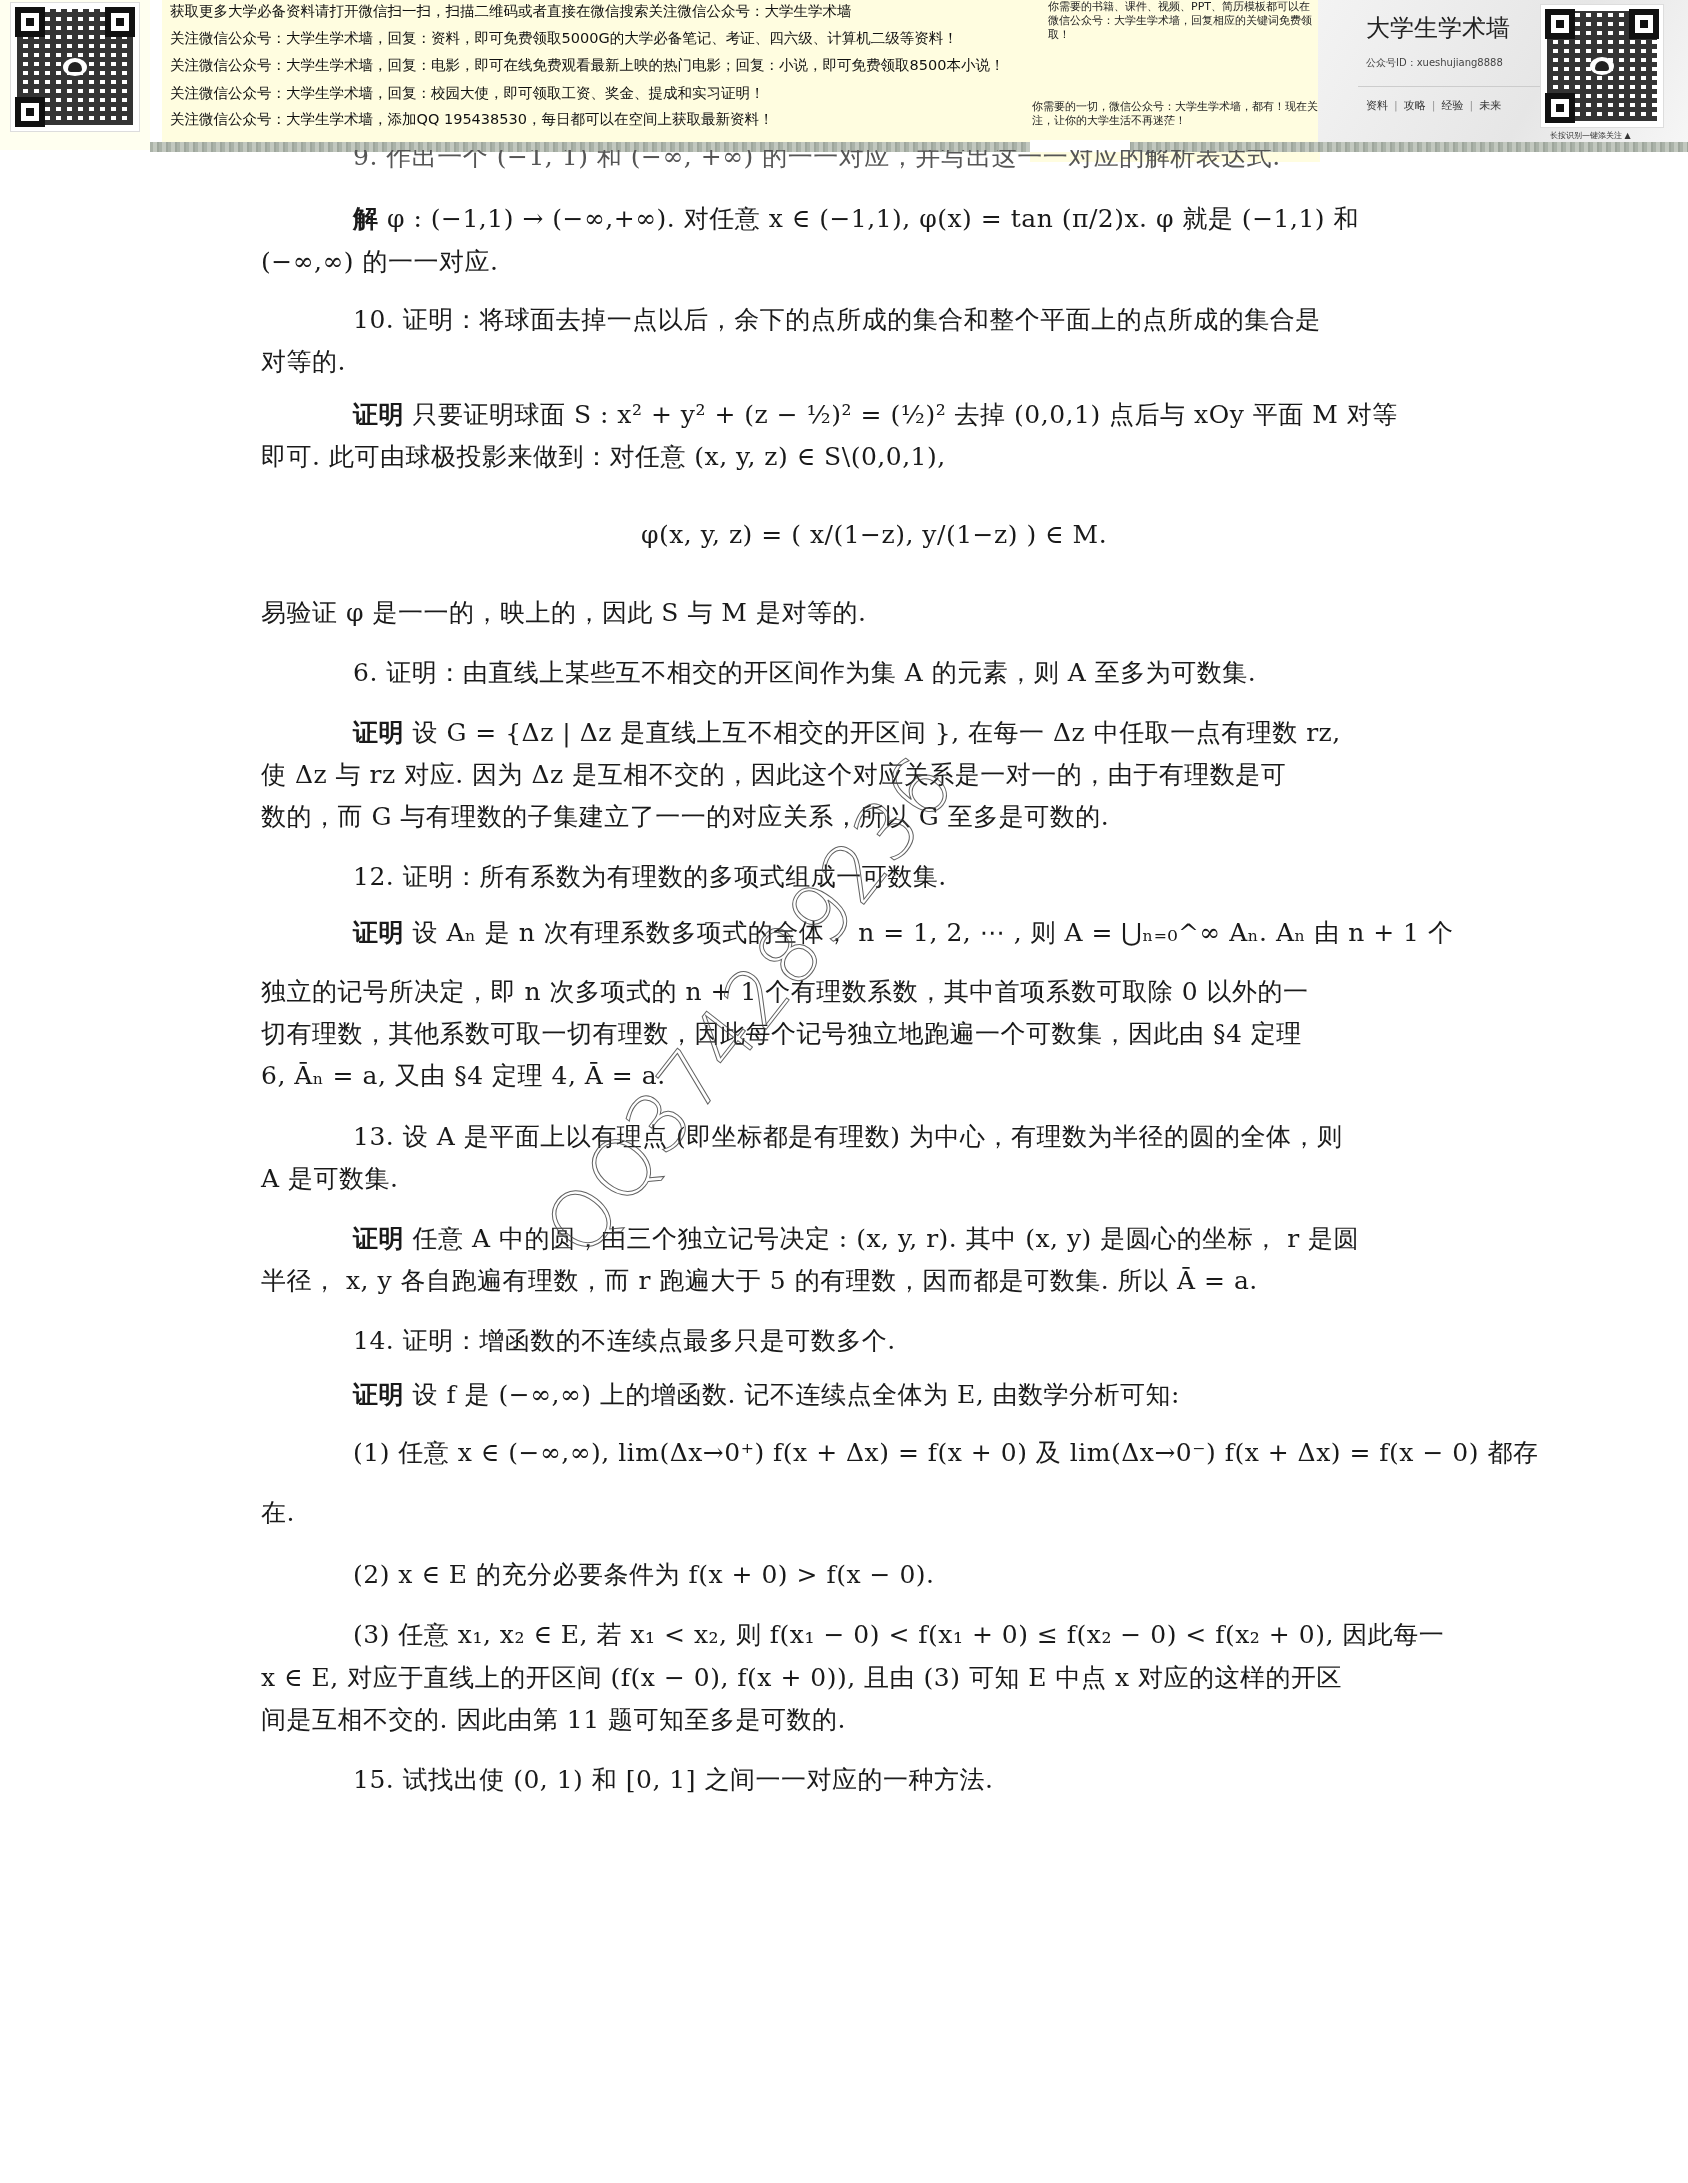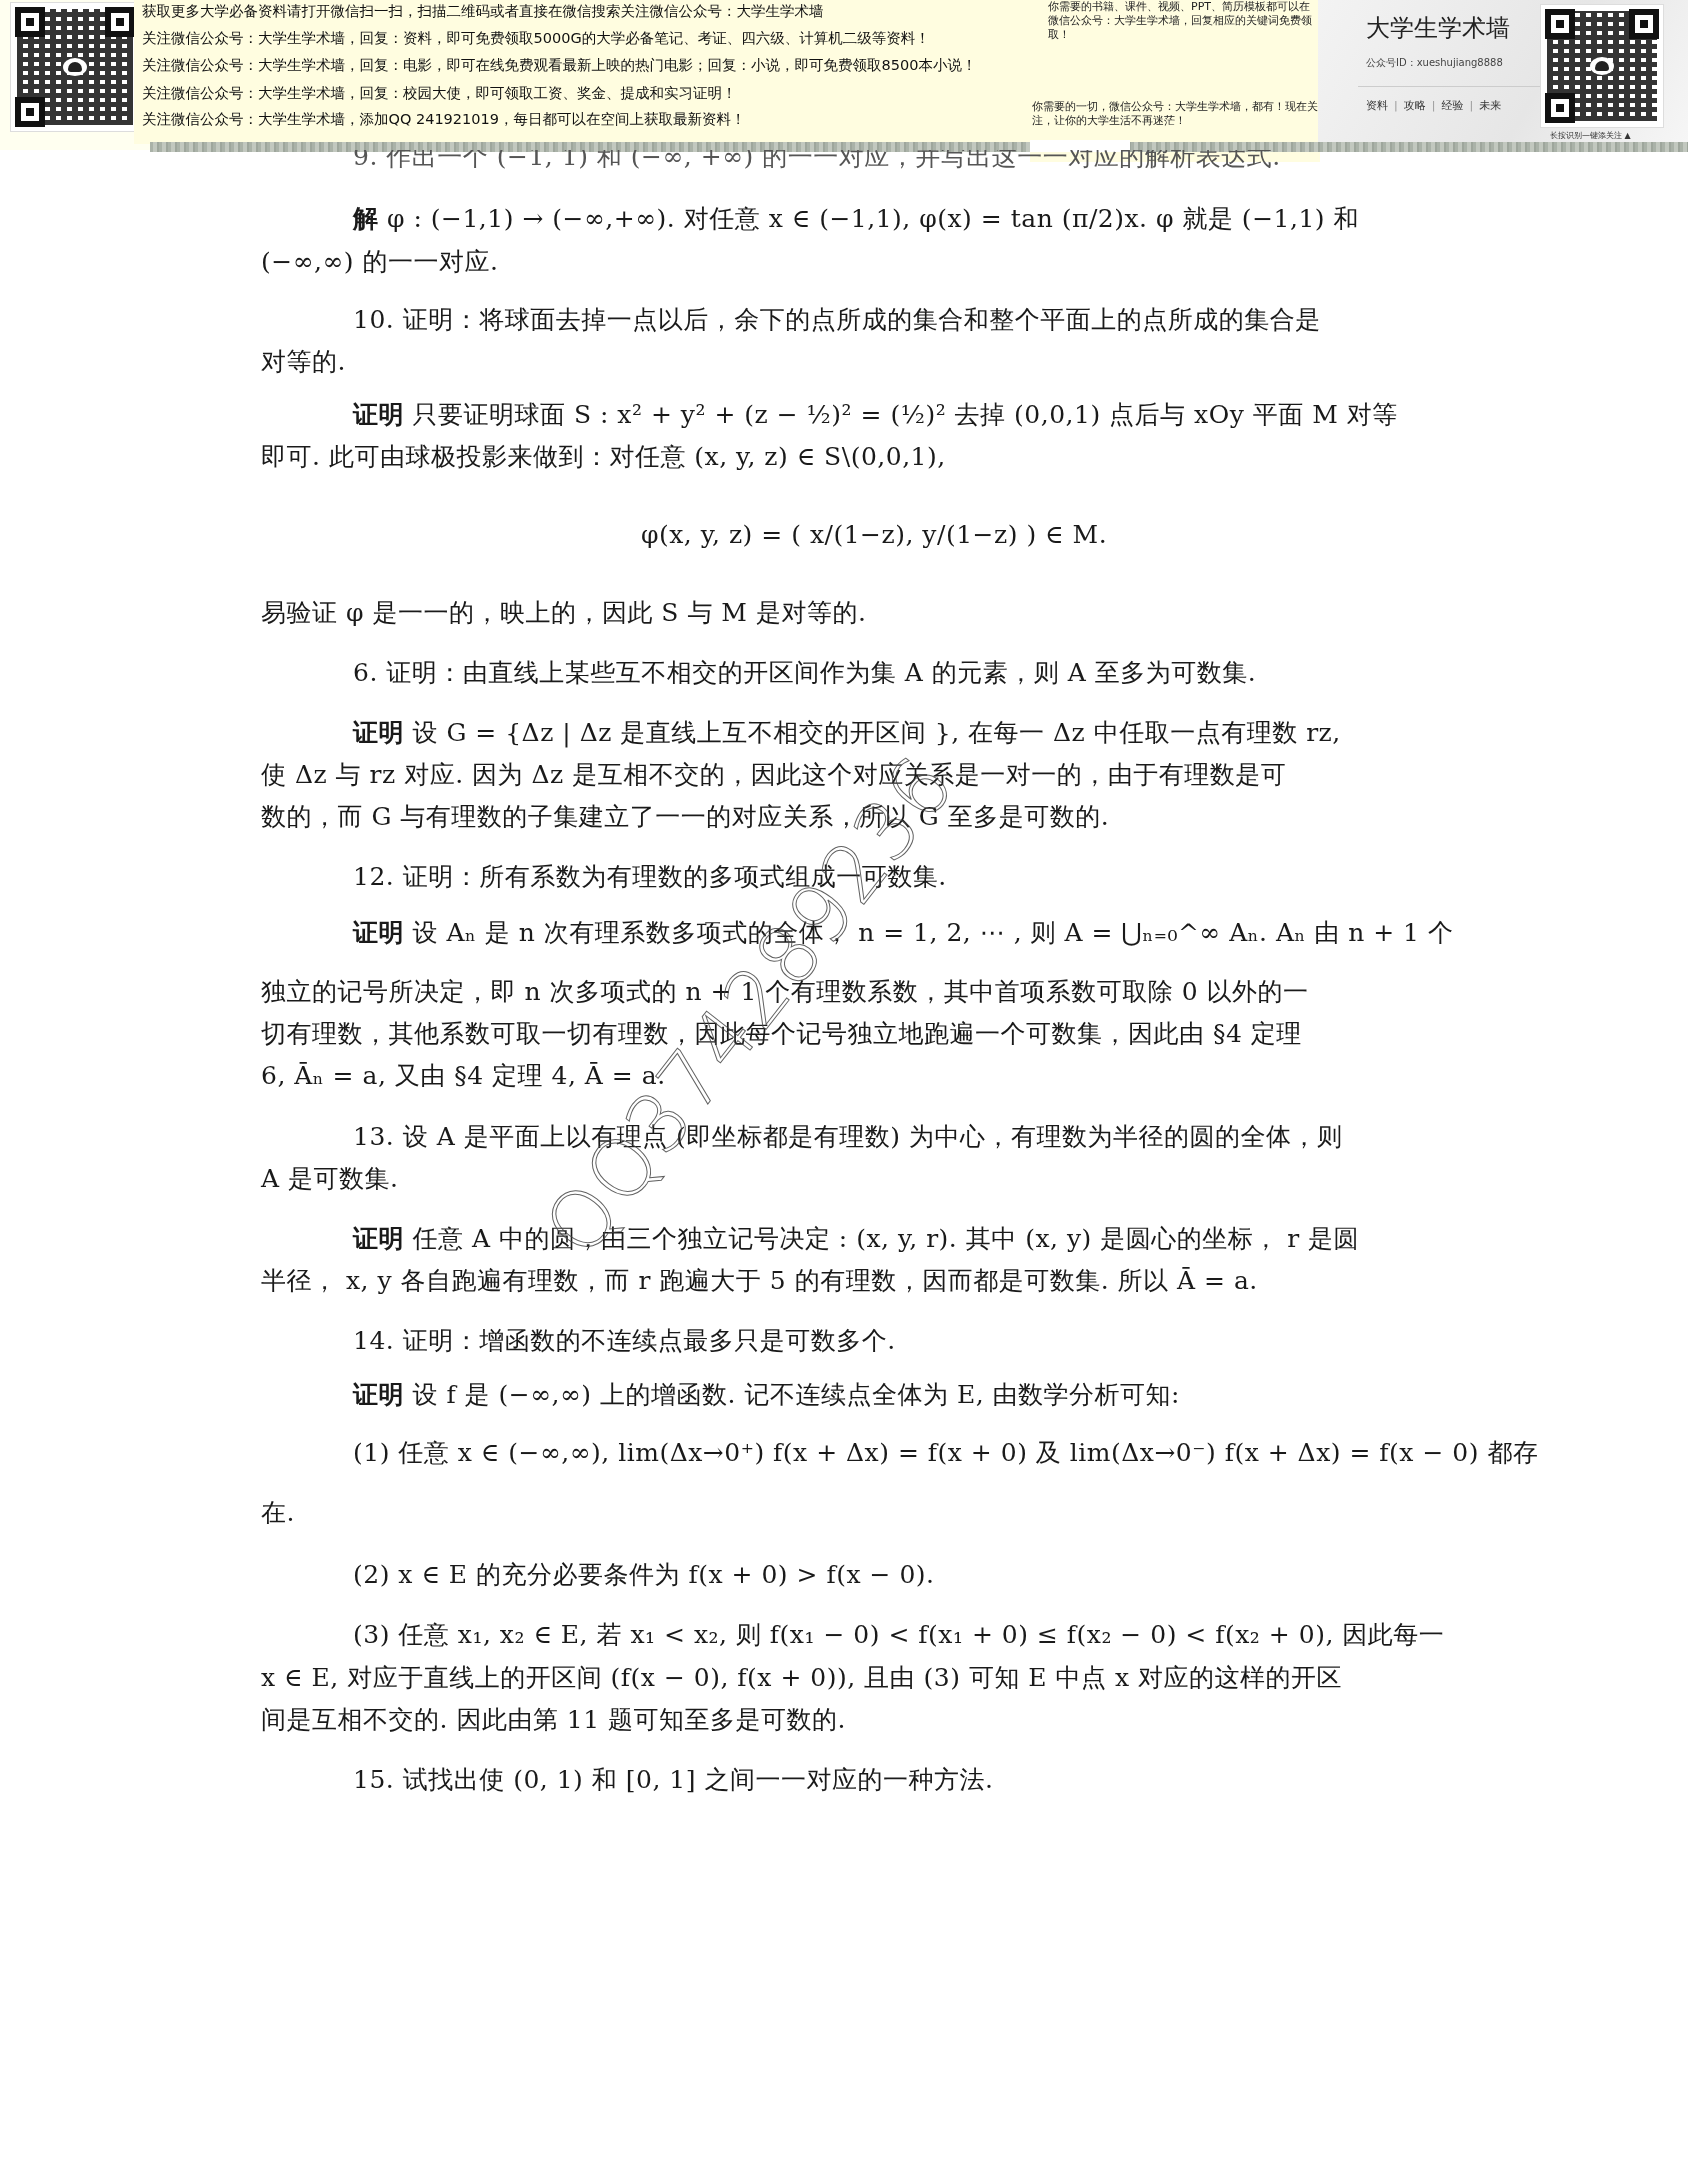--- a/index.html
+++ b/index.html
@@ -13,21 +13,21 @@
   .qr-grid { position:absolute; inset:6px;
      background:
        repeating-linear-gradient(90deg, #111 0 6px, transparent 6px 11px),
        repeating-linear-gradient(0deg, #111 0 5px, transparent 5px 9px);
      background-blend-mode:normal; opacity:.85; }
   .qr-finder { position:absolute; width:30px; height:30px; border:6px solid #111; background:#fff; box-sizing:border-box; }
   .qr-finder::after { content:""; position:absolute; left:5px; top:5px; width:8px; height:8px; background:#111; }
   .qr-cap { position:absolute; left:50%; top:50%; width:24px; height:18px; margin:-9px 0 0 -12px; background:#fff; border-radius:50%; }
   .qr-cap::after { content:""; position:absolute; left:5px; top:4px; width:14px; height:10px; background:#222; border-radius:7px 7px 3px 3px; }
 
-  .ad-text { position:absolute; left:134px; top:0; width:905px; height:144px; background:#fffde0;
+  .ad-text { position:absolute; left:162px; top:0; width:905px; height:144px; background:#fffde0;
              font-family:"DejaVu Sans", sans-serif; font-size:14.5px; color:#111; }
   .ad-line { position:absolute; left:8px; white-space:nowrap; }
   .ad-mid { position:absolute; left:1030px; top:0; width:290px; height:162px; background:#fffde0;
             font-family:"DejaVu Sans", sans-serif; font-size:11px; color:#222; line-height:14px; }
   .ad-mid .p1 { position:absolute; left:18px; top:0; width:270px; }
   .ad-mid .p2 { position:absolute; left:2px; top:100px; width:290px; }
   .card { position:absolute; left:1318px; top:0; width:370px; height:142px; background:linear-gradient(120deg,#f3f3f3,#e6e6e6 60%,#f6f6f6); }
   .card-title { position:absolute; left:48px; top:12px; font-family:"DejaVu Sans", sans-serif; font-size:24px; color:#222; }
   .card-id { position:absolute; left:48px; top:56px; font-family:"DejaVu Sans", sans-serif; font-size:10px; color:#444; }
   .card-sep { position:absolute; left:40px; top:86px; width:190px; height:1px; background:#ccc; }
@@ -65,21 +65,21 @@
       <div class="qr-finder" style="left:4px;bottom:4px;"></div>
       <div class="qr-cap"></div>
     </div>
   </div>
 
   <div class="ad-text">
     <div class="ad-line" style="top:2px;">获取更多大学必备资料请打开微信扫一扫，扫描二维码或者直接在微信搜索关注微信公众号：大学生学术墙</div>
     <div class="ad-line" style="top:29px;">关注微信公众号：大学生学术墙，回复：资料，即可免费领取5000G的大学必备笔记、考证、四六级、计算机二级等资料！</div>
     <div class="ad-line" style="top:56px;">关注微信公众号：大学生学术墙，回复：电影，即可在线免费观看最新上映的热门电影；回复：小说，即可免费领取8500本小说！</div>
     <div class="ad-line" style="top:84px;">关注微信公众号：大学生学术墙，回复：校园大使，即可领取工资、奖金、提成和实习证明！</div>
-    <div class="ad-line" style="top:110px;">关注微信公众号：大学生学术墙，添加QQ 241921019，每日都可以在空间上获取最新资料！</div>
+    <div class="ad-line" style="top:110px;">关注微信公众号：大学生学术墙，添加QQ 195438530，每日都可以在空间上获取最新资料！</div>
   </div>
 
   <div class="ad-mid">
     <div class="p1">你需要的书籍、课件、视频、PPT、简历模板都可以在微信公众号：大学生学术墙，回复相应的关键词免费领取！</div>
     <div class="p2">你需要的一切，微信公众号：大学生学术墙，都有！现在关注，让你的大学生活不再迷茫！</div>
   </div>
 
   <div class="card">
     <div class="card-title">大学生学术墙</div>
     <div class="card-id">公众号ID：xueshujiang8888</div>

